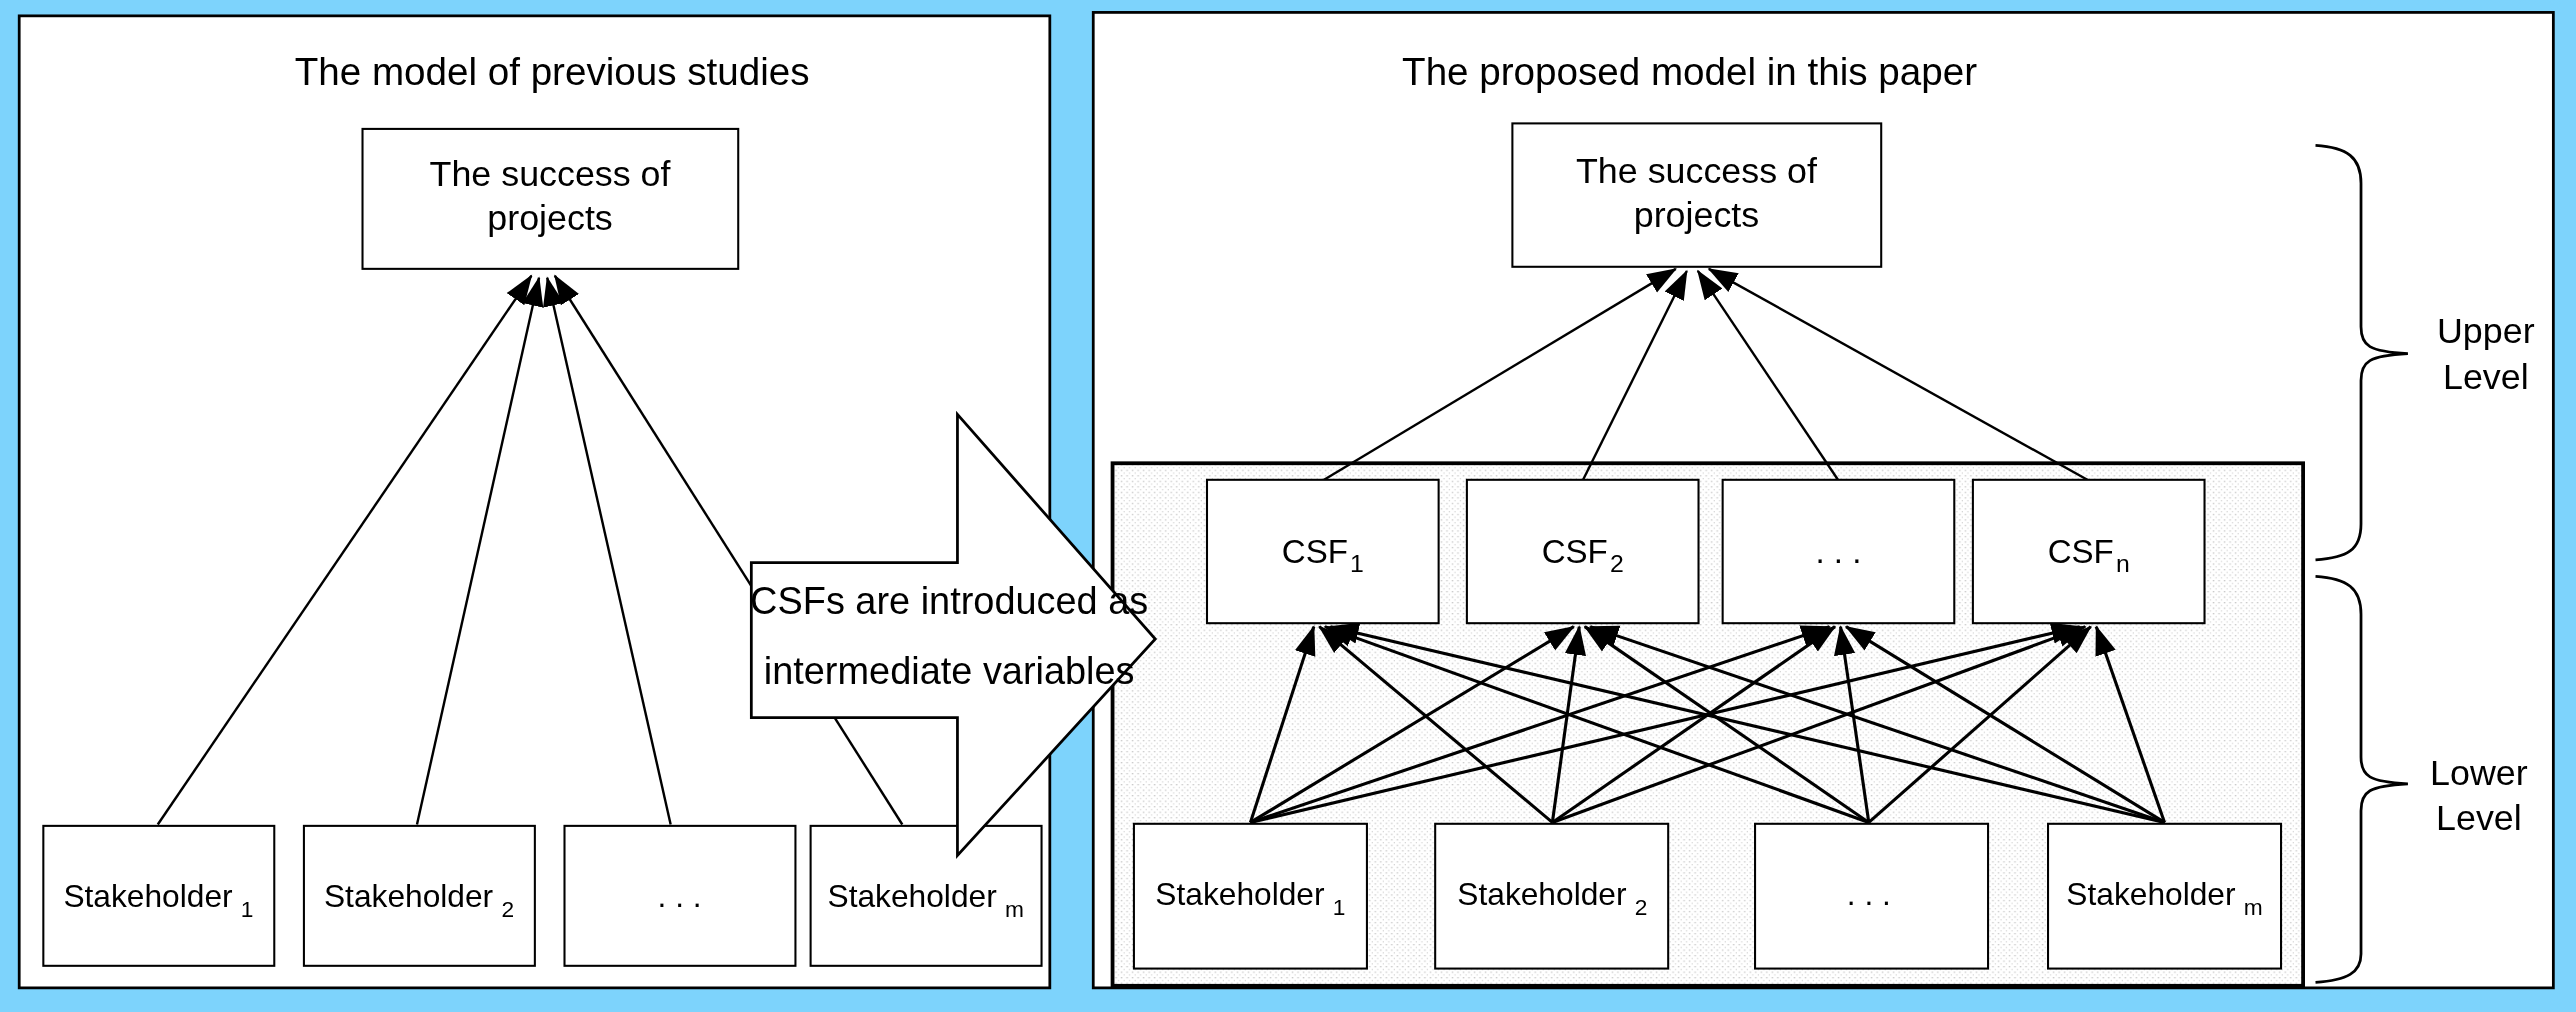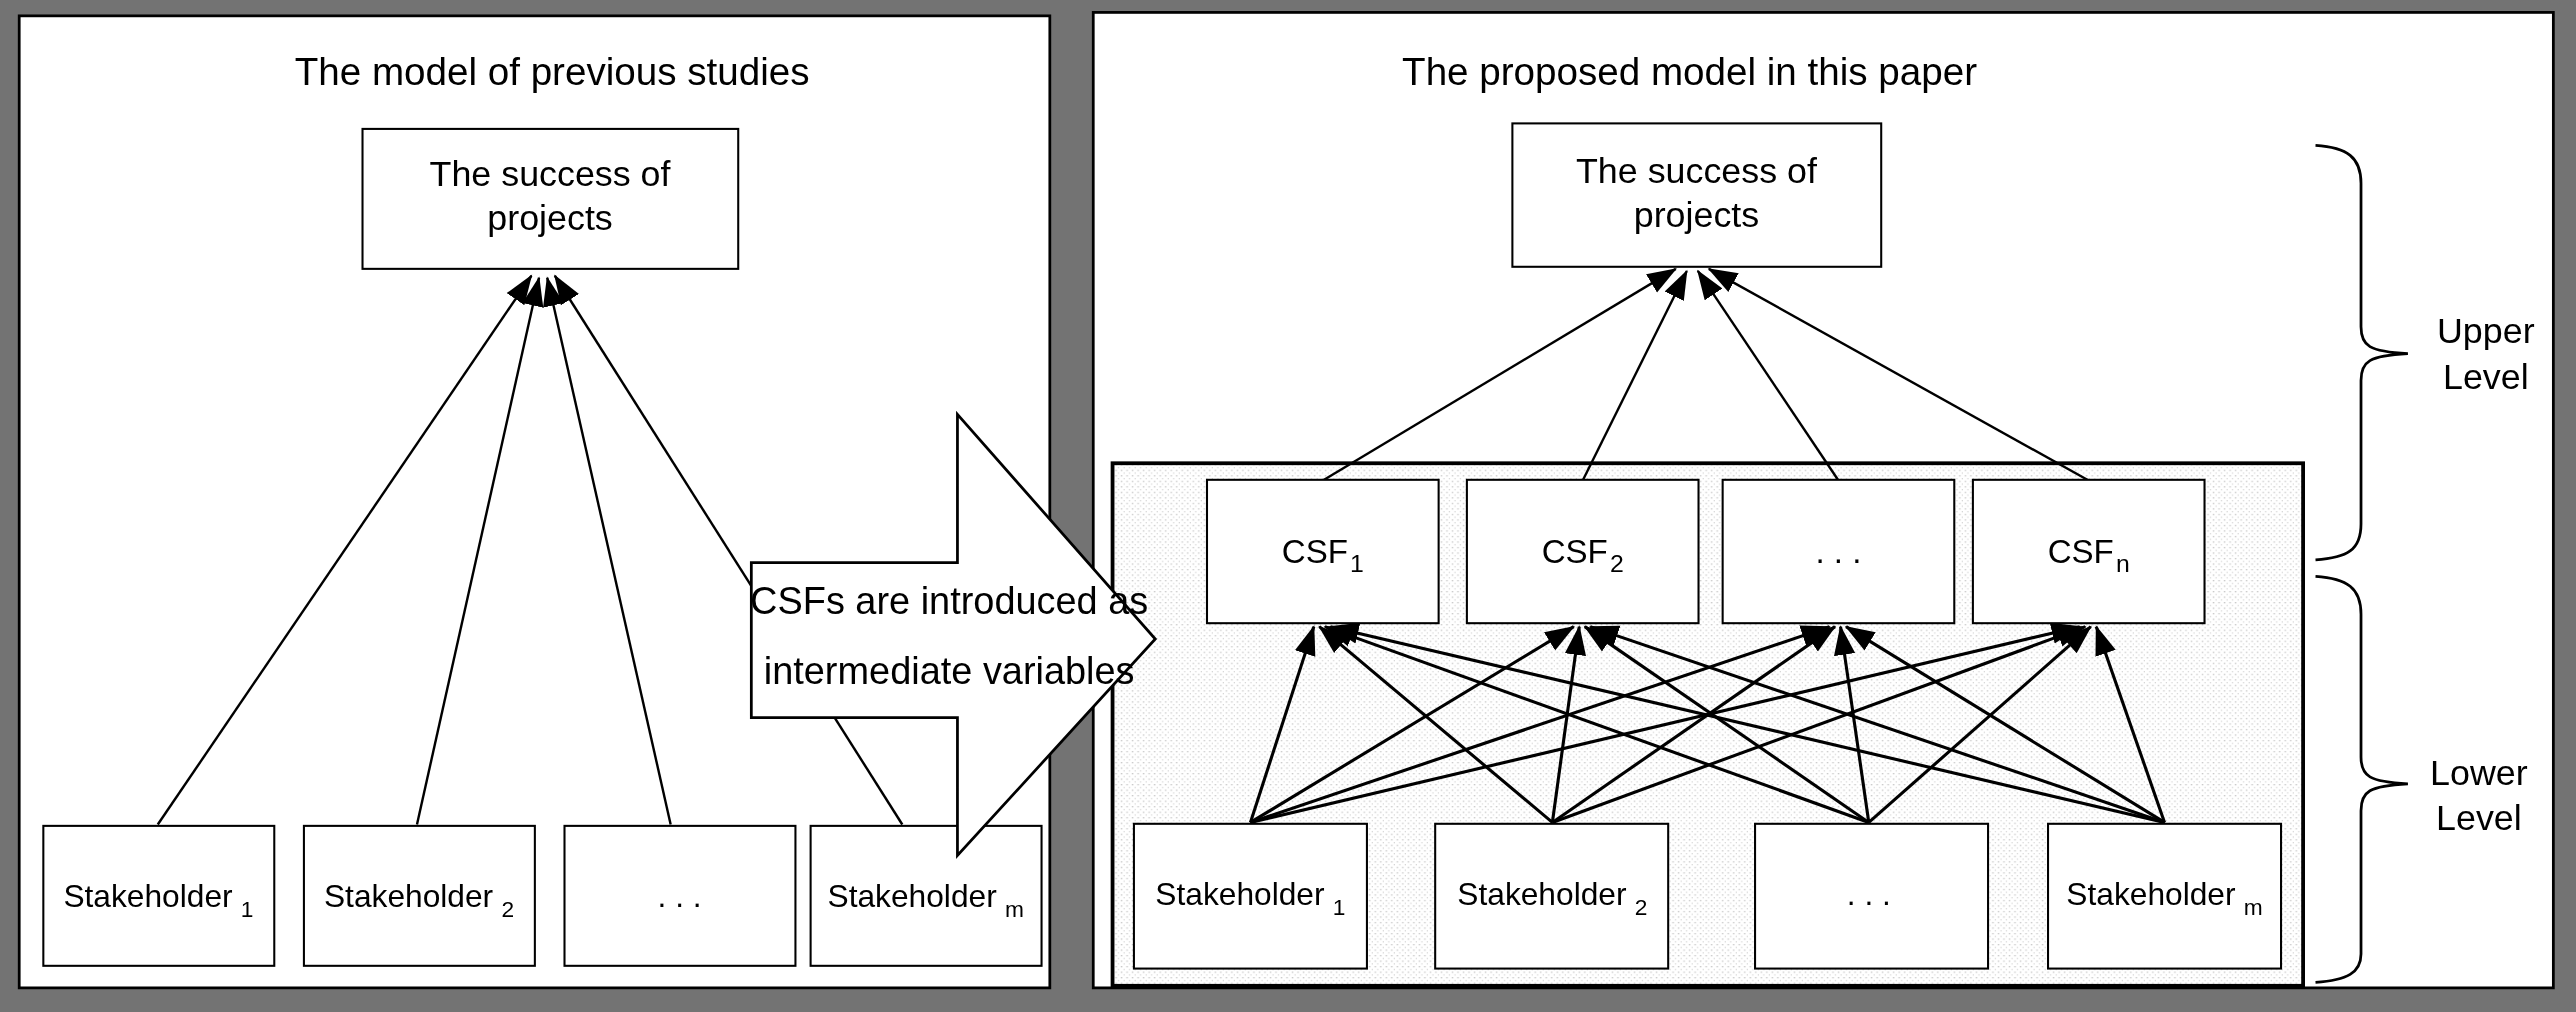--- a/index.html
+++ b/index.html
@@ -7,21 +7,21 @@
     padding: 0;
     background: #ffffff;
     width: 2576px;
     height: 1012px;
     overflow: hidden;
   }
   #stage {
     position: relative;
     width: 2576px;
     height: 1012px;
-    background: #737373;
+    background: #7dd3fc;
   }
   svg {
     display: block;
     font-family: "Liberation Sans", "DejaVu Sans", sans-serif;
   }
   .panel-rect     { fill: #ffffff; stroke: #000000; stroke-width: 4; }
   .node-rect      { fill: #ffffff; stroke: #000000; stroke-width: 3; }
   .shade-rect     { stroke: #000000; stroke-width: 5.5; }
   .title-text     { font-size: 56px; fill: #000000; text-anchor: middle; }
   .box-text       { font-size: 52px; fill: #000000; text-anchor: middle; }

